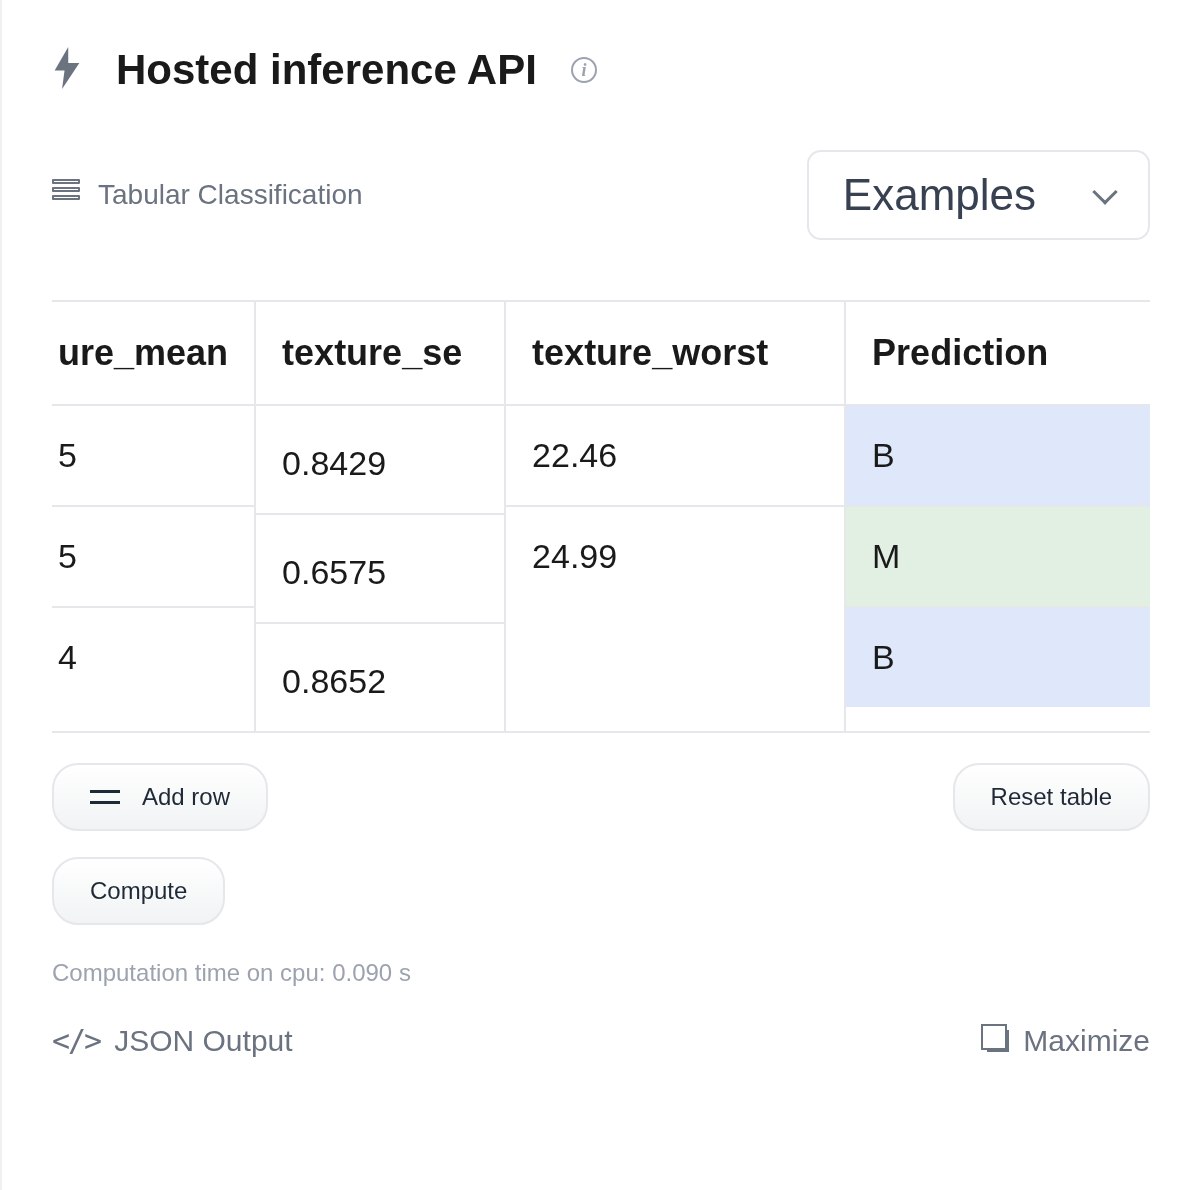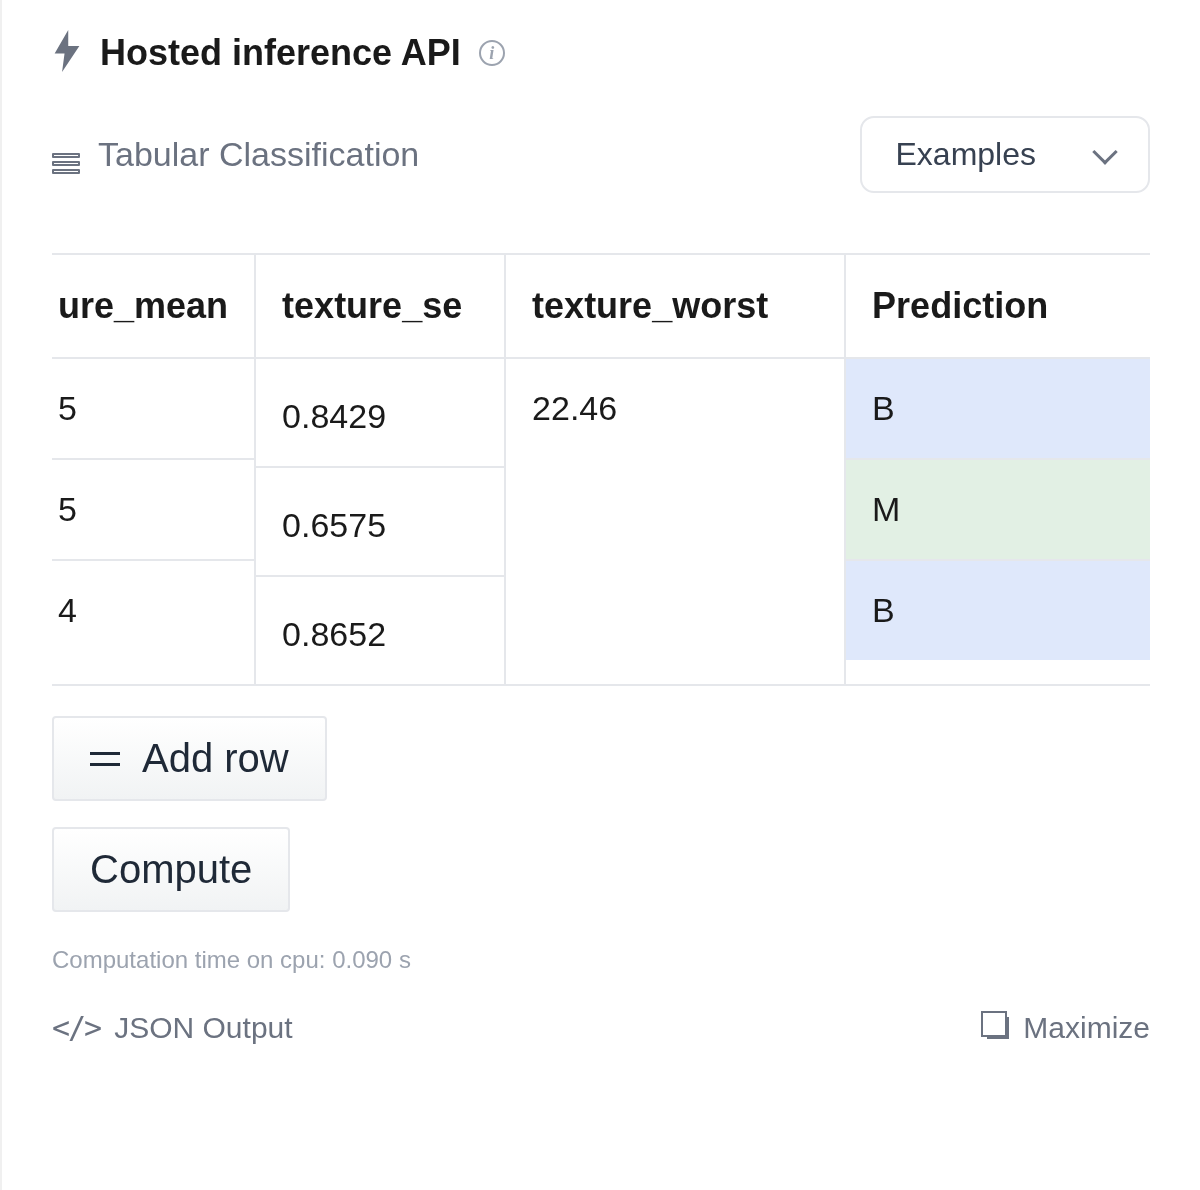--- a/index.html
+++ b/index.html
@@ -20,23 +20,23 @@
   .header {
     display: flex;
     align-items: center;
     gap: 18px;
     margin-bottom: 40px;
   }
   .header .bolt {
     color: #6b7280;
   }
   .header h1 {
-    font-size: 36px;
+    font-size: 42px;
     font-weight: 700;
-    margin: 0;
+    margin: 16px;
     color: #1a1a1a;
   }
   .info-icon {
     width: 26px;
     height: 26px;
     border: 2px solid #9ca3af;
     border-radius: 50%;
     display: inline-flex;
     align-items: center;
     justify-content: center;
@@ -47,45 +47,45 @@
     font-style: italic;
   }
   .subhead-row {
     display: flex;
     align-items: center;
     justify-content: space-between;
     margin-bottom: 60px;
   }
   .tagline {
     display: flex;
-    align-items: flex-end;
+    align-items: flex-start;
     gap: 18px;
     color: #6b7280;
-    font-size: 34px;
+    font-size: 28px;
   }
   .table-ico {
     display: inline-flex;
     flex-direction: column;
     gap: 3px;
     width: 28px;
   }
   .table-ico span {
     display: block;
     height: 5px;
     border: 2px solid #6b7280;
     border-radius: 1px;
   }
   .examples-btn {
     display: flex;
     align-items: center;
     gap: 60px;
     border: 2px solid #e5e7eb;
     border-radius: 14px;
     padding: 18px 34px;
-    font-size: 32px;
+    font-size: 44px;
     color: #374151;
     background: #fff;
     cursor: pointer;
   }
   .chev-down {
     width: 18px;
     height: 18px;
     border-right: 3px solid #6b7280;
     border-bottom: 3px solid #6b7280;
     transform: rotate(45deg);
@@ -130,25 +130,25 @@
 
   .controls-row {
     display: flex;
     justify-content: space-between;
     margin-top: 30px;
   }
   .btn {
     display: inline-flex;
     align-items: center;
     gap: 22px;
-    font-size: 40px;
+    font-size: 24px;
     color: #1f2937;
     background: linear-gradient(#ffffff, #f1f3f4);
     border: 2px solid #e5e7eb;
-    border-radius: 4px;
+    border-radius: 26px;
     padding: 18px 36px;
     cursor: pointer;
   }
   .addrow-ico {
     display: inline-flex;
     flex-direction: column;
     gap: 8px;
     width: 30px;
   }
   .addrow-ico span {
@@ -231,38 +231,42 @@
       </div>
       <div class="col c1">
         <div class="cell hd">texture_se</div>
         <div class="cell">0.8429</div>
         <div class="cell">0.6575</div>
         <div class="cell">0.8652</div>
       </div>
       <div class="col c2">
         <div class="cell hd">texture_worst</div>
         <div class="cell">22.46</div>
+        <div class="cell">24.99</div>
       </div>
       <div class="col c3">
         <div class="cell hd">Prediction</div>
         <div class="cell pred-B">B</div>
         <div class="cell pred-M">M</div>
         <div class="cell pred-B">B</div>
       </div>
     </div>
   </div>
 
   <div class="controls-row">
     <button class="btn">
       <span class="addrow-ico">
           <span></span>
           <span></span>
         </span>
       <span>Add row</span>
     </button>
+    <button class="btn">
+      <span>Reset table</span>
+    </button>
   </div>
 
   <div class="compute-row">
     <button class="btn">
       <span>Compute</span>
     </button>
   </div>
 
   <div class="perf">Computation time on cpu: 0.090 s</div>
 

